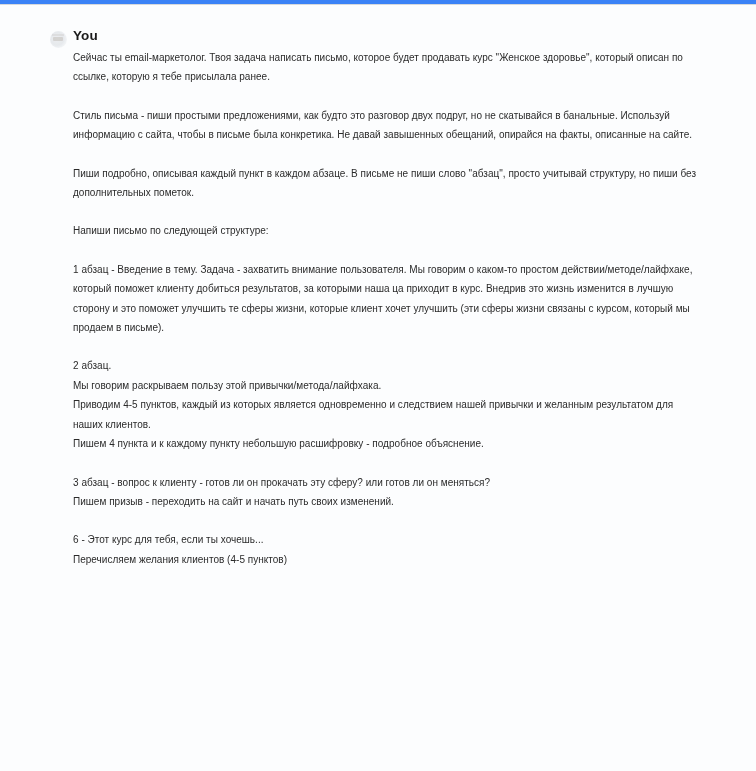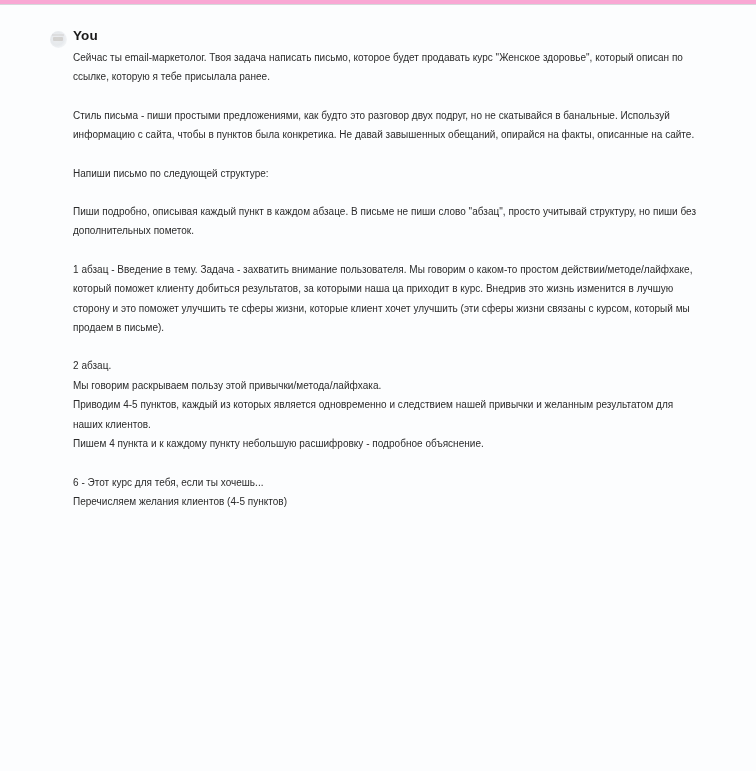--- a/index.html
+++ b/index.html
@@ -13,21 +13,21 @@
     height: 771px;
     overflow: hidden;
     font-family: "Liberation Sans", "DejaVu Sans", sans-serif;
     -webkit-font-smoothing: antialiased;
   }
 
   .app-window {
     position: relative;
     width: 756px;
     height: 771px;
-    background: #f9a8d4;
+    background: #3b82f6;
     box-sizing: border-box;
   }
 
   
   .top-divider {
     position: absolute;
     top: 4px;
     left: 0;
     width: 756px;
     height: 1px;
@@ -134,28 +134,30 @@
   <div class="message">
     <div class="message-row">
 
       <div class="avatar"></div>
 
       <div class="message-body">
         <div class="author">You</div>
 
         <div class="prose">
           <p>Сейчас ты email-маркетолог. Твоя задача написать письмо, которое будет продавать курс "Женское здоровье", который описан по ссылке, которую я тебе присылала ранее.</p>
-          <p>Стиль письма - пиши простыми предложениями, как будто это разговор двух подруг, но не скатывайся в банальные. Используй информацию с сайта, чтобы в пунктов была конкретика. Не давай завышенных обещаний, опирайся на факты, описанные на сайте.</p>
+          <p>Стиль письма - пиши простыми предложениями, как будто это разговор двух подруг, но не скатывайся в банальные. Используй информацию с сайта, чтобы в письме была конкретика. Не давай завышенных обещаний, опирайся на факты, описанные на сайте.</p>
+          <p>Пиши подробно, описывая каждый пункт в каждом абзаце. В письме не пиши слово "абзац", просто учитывай структуру, но пиши без дополнительных пометок.</p>
           <p>Напиши письмо по следующей структуре:</p>
-          <p>Пиши подробно, описывая каждый пункт в каждом абзаце. В письме не пиши слово "абзац", просто учитывай структуру, но пиши без дополнительных пометок.</p>
           <p>1 абзац - Введение в тему. Задача - захватить внимание пользователя. Мы говорим о каком-то простом действии/методе/лайфхаке, который поможет клиенту добиться результатов, за которыми наша ца приходит в курс. Внедрив это жизнь изменится в лучшую сторону и это поможет улучшить те сферы жизни, которые клиент хочет улучшить (эти сферы жизни связаны с курсом, который мы продаем в письме).</p>
           <p>2 абзац.
 Мы говорим раскрываем пользу этой привычки/метода/лайфхака.
 Приводим 4-5 пунктов, каждый из которых является одновременно и следствием нашей привычки и желанным результатом для наших клиентов.
 Пишем 4 пункта и к каждому пункту небольшую расшифровку - подробное объяснение.</p>
+          <p>3 абзац - вопрос к клиенту - готов ли он прокачать эту сферу? или готов ли он меняться?
+Пишем призыв - переходить на сайт и начать путь своих изменений.</p>
           <p>6 - Этот курс для тебя, если ты хочешь...
 Перечисляем желания клиентов (4-5 пунктов)</p>
         </div>
       </div>
 
     </div>
   </div>
 
 </div>
 

